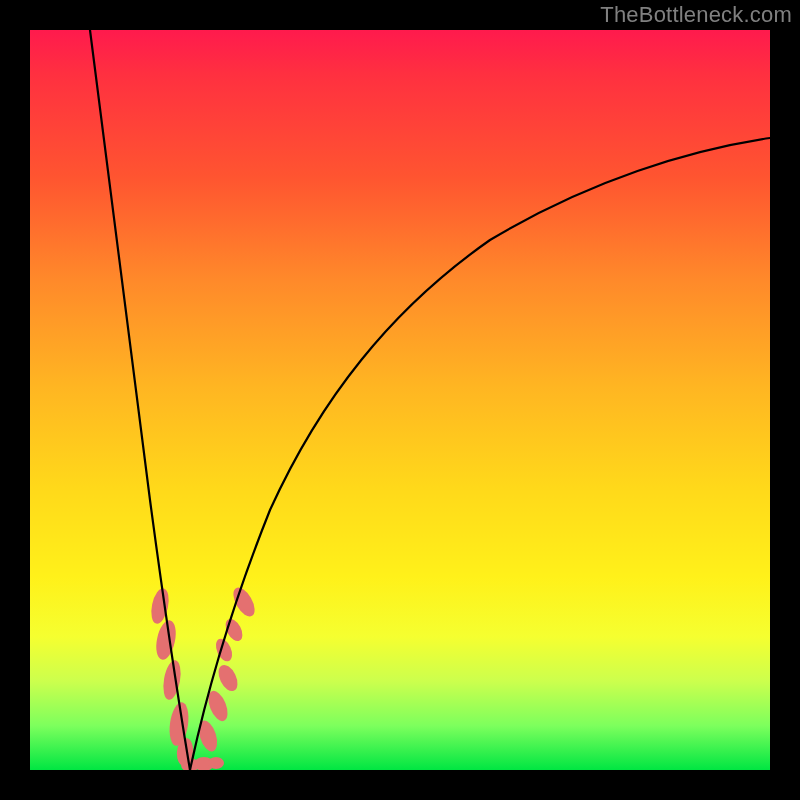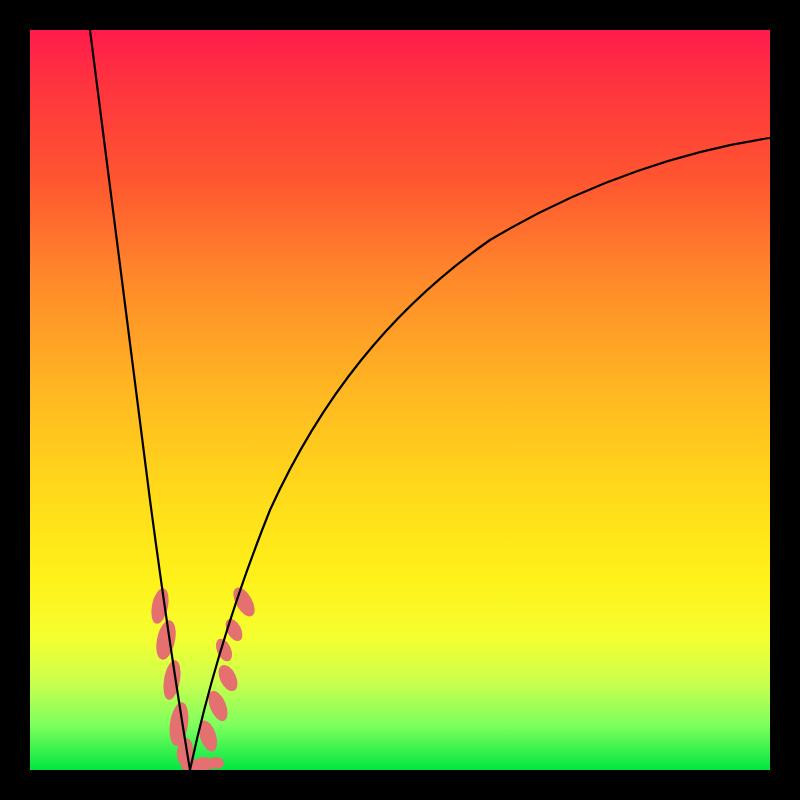--- a/index.html
+++ b/index.html
@@ -105,14 +105,15 @@
                C 80 160, 100 320, 120 470
                C 132 560, 145 650, 160 740"></path>
 
       <path class="curve" d="M 160 740
                C 175 670, 200 580, 240 480
                C 290 370, 360 280, 460 210
                C 560 150, 660 120, 740 108"></path>
     </svg>
   </div>
 
+  <div class="watermark">TheBottleneck.com</div>
 
 </div>
 
 </body></html>

